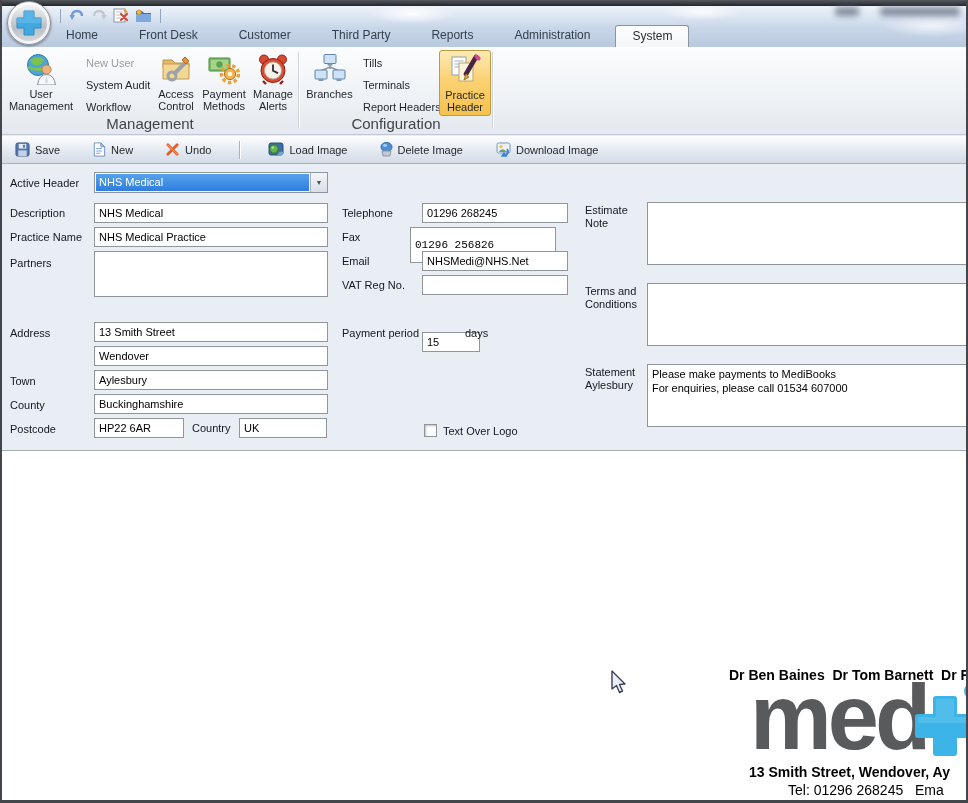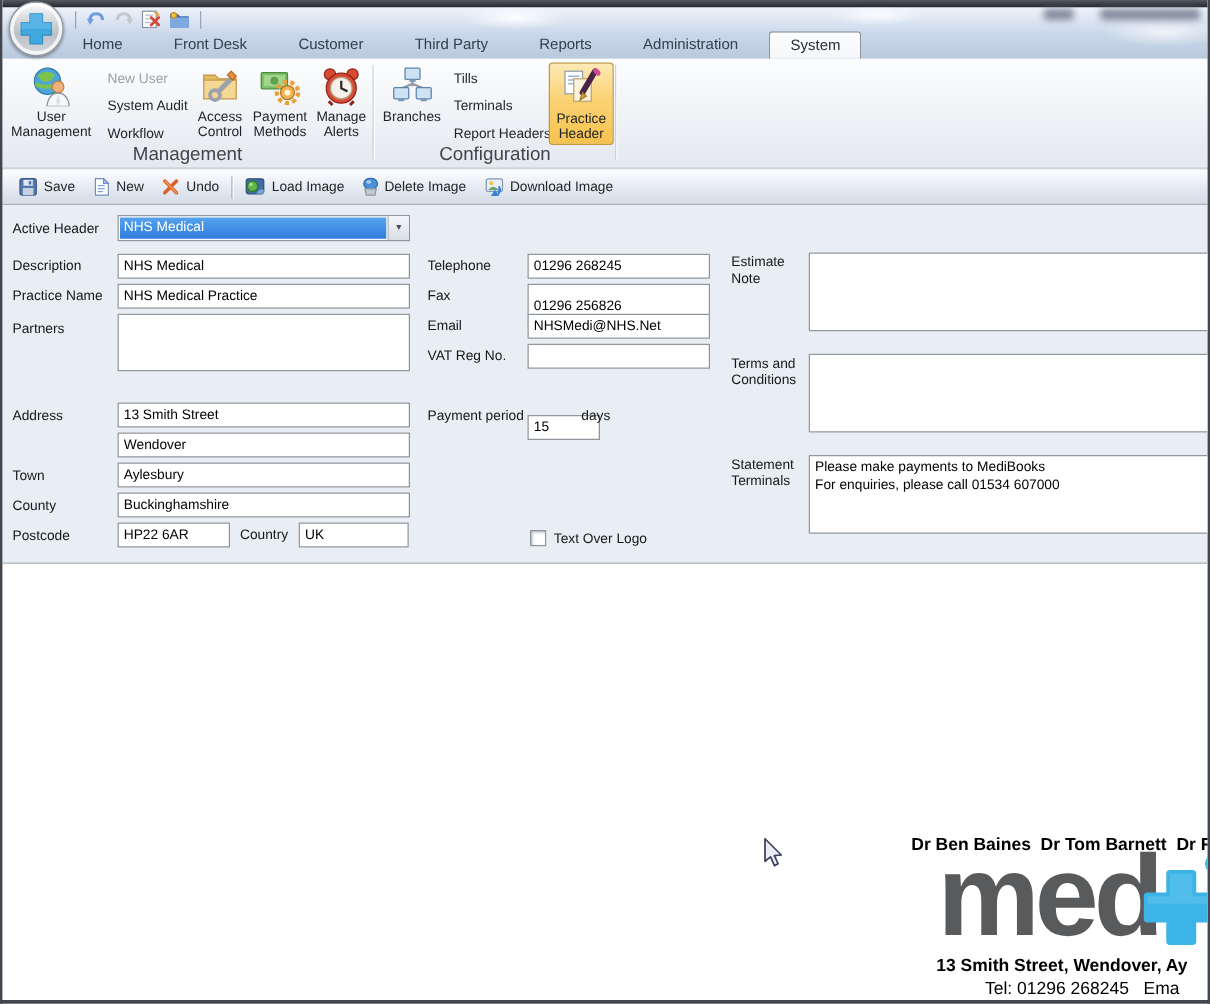--- a/index.html
+++ b/index.html
@@ -43,21 +43,21 @@
   .bigbtn .icon32 { width:32px; height:32px; margin-bottom:3px; }
   .bigbtn.selected { background:linear-gradient(#fde6a9,#fbd06a 45%,#f7c followsd);
     }
   .bigbtn.selected { background:linear-gradient(#fdeab5,#fbd273 45%,#f6c24e); border:1px solid #c19a3f; }
   .smallbtn { position:absolute; height:20px; line-height:20px; font-size:11px; color:#1e2329;
     padding:0 4px; cursor:pointer; white-space:nowrap; }
   .smallbtn.disabled { color:#9aa0a7; cursor:default; }
   
   .toolbar { position:absolute; left:0; top:136px; width:100%; height:28px;
     background:linear-gradient(#fdfdfe,#e2e8f0 60%, #d4dce6); border-bottom:1px solid #aab1bb;
-    display:flex; align-items:center; padding-left:6px; gap:0; }
+    display:flex; align-items:center; padding-left:6px; gap:18px; }
   .tbtn { display:flex; align-items:center; gap:5px; font-size:11px; color:#1e2329; padding:3px 7px;
     border-radius:2px; cursor:pointer; }
   .toolbar .sep { width:1px; height:18px; background:#aab3bf; box-shadow:1px 0 0 #fff; margin:0 3px; }
   
   .form { position:absolute; left:0; top:164px; width:100%; height:286px; background:#e9eef5; }
   .lbl { position:absolute; font-size:11px; color:#14171c; line-height:13px; }
   .inp { position:absolute; border:1px solid #8f969e; background:#fff; font-family:"Liberation Sans",sans-serif;
     font-size:11px; color:#000; padding:2px 4px; }
   textarea.inp { resize:none; line-height:14px; }
   .combo { position:absolute; left:92px; top:8px; width:234px; height:21px; border:1px solid #8f969e;
@@ -299,42 +299,42 @@
 
     <div class="lbl" style="left:8px;top:259px;">Postcode</div>
     <input class="inp" style="left: 92px; top: 254px; width: 90px; height: 20px;" value="HP22 6AR">
     <div class="lbl" style="left:190px;top:258px;">Country</div>
     <input class="inp" style="left: 237px; top: 254px; width: 88px; height: 20px;" value="UK">
 
     <div class="lbl" style="left:340px;top:43px;">Telephone</div>
     <input class="inp" style="left: 420px; top: 39px; width: 146px; height: 20px;" value="01296 268245">
 
     <div class="lbl" style="left:340px;top:67px;text-align:center;">Fax</div>
-    <input class="inp" style="left: 420px; top: 63px; width: 146px; height: 36px;" value="01296 256826">
+    <input class="inp" style="left: 408px; top: 63px; width: 146px; height: 36px; font-family: Liberation Mono, monospace;" value="01296 256826">
 
     <div class="lbl" style="left:340px;top:91px;">Email</div>
     <input class="inp" style="left: 420px; top: 87px; width: 146px; height: 20px;" value="NHSMedi@NHS.Net">
 
     <div class="lbl" style="left:340px;top:115px;">VAT Reg No.</div>
     <input class="inp" style="left: 420px; top: 111px; width: 146px; height: 20px;" value="">
 
     <div class="lbl" style="left:340px;top:163px;">Payment period</div>
     <input class="inp" style="left: 420px; top: 168px; width: 58px; height: 20px;" value="15">
     <div class="lbl" style="left:463px;top:163px;">days</div>
 
     <div class="checkbox" style="left:422px;top:260px;"></div>
     <div class="lbl" style="left:441px;top:261px;">Text Over Logo</div>
 
     <div class="lbl" style="left:583px;top:40px;width:58px;">Estimate Note</div>
     <textarea class="inp" style="left: 645px; top: 38px; width: 320px; height: 63px;"></textarea>
 
     <div class="lbl" style="left:583px;top:121px;width:60px;">Terms and Conditions</div>
     <textarea class="inp" style="left: 645px; top: 119px; width: 320px; height: 63px;"></textarea>
 
-    <div class="lbl" style="left:583px;top:202px;width:62px;">Statement Terminals</div>
+    <div class="lbl" style="left:583px;top:202px;width:62px;">Statement Aylesbury</div>
     <textarea class="inp" style="left: 645px; top: 200px; width: 320px; height: 63px;">Please make payments to MediBooks
 For enquiries, please call 01534 607000</textarea>
   </div>
 
   <div class="preview">
     <div class="doctors">Dr Ben Baines  Dr Tom Barnett  Dr Russe</div>
     <div class="logo">
       <span class="med">med</span>
       <svg width="80" height="76" viewBox="0 0 76 76">
         <path d="M26 18 h18 v18 h18 v18 H44 v18 H26 V54 H8 V36 h18z" fill="#3cb4e7" stroke="#3cb4e7" stroke-width="6" stroke-linejoin="round"></path>

